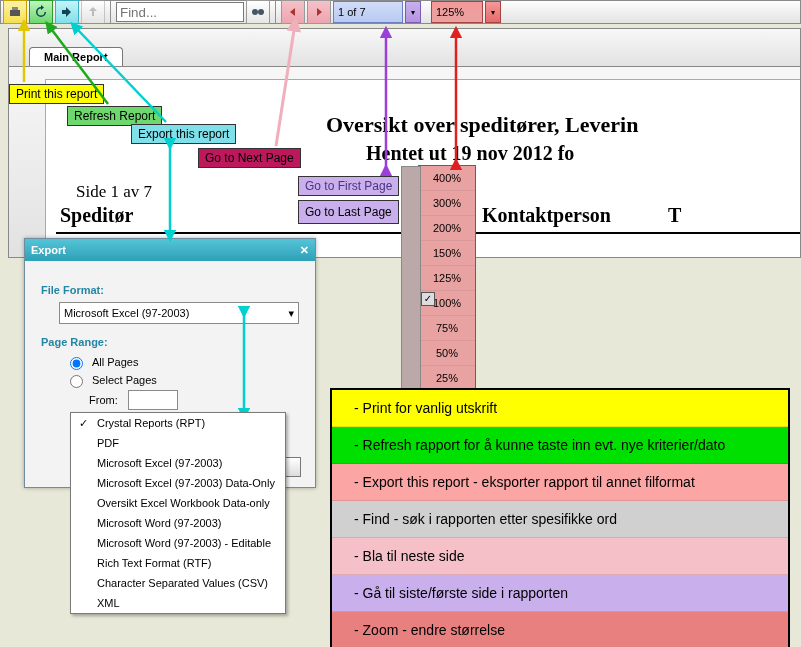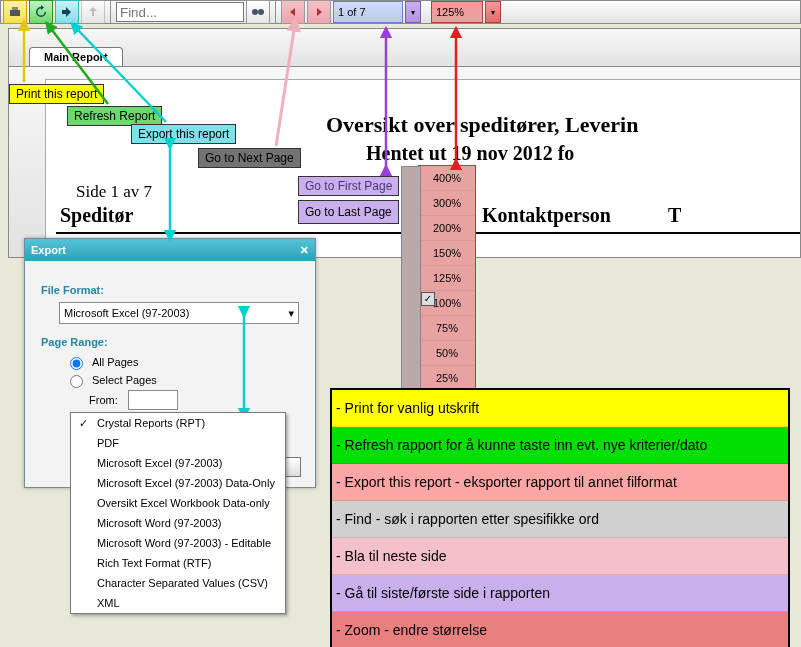--- a/index.html
+++ b/index.html
@@ -33,21 +33,21 @@
   .export-dlg .body { padding:23px 16px;}
   .sect { color:#2585a5; font-weight:bold; margin-bottom:6px;}
   .combo { width:230px; height:20px; border:1px solid #8a8a8a; background:#fff; display:flex; align-items:center; justify-content:space-between; padding:0 4px; font-size:11px; margin:6px 0 12px 18px;}
   .radio-row { margin:2px 0 2px 24px; display:flex; align-items:center; gap:6px;}
   .num-in { width:48px; height:18px; border:1px solid #8a8a8a; background:#fff; margin-left:4px;}
   .exp-btn { position:absolute; bottom:10px; right:14px; padding:3px 14px; background:linear-gradient(#fff,#ddd); border:1px solid #777;}
   .fmt-dd { position:absolute; top:412px; left:70px; width:214px; background:#fff; border:1px solid #7a7a7a; box-shadow:2px 2px 3px rgba(0,0,0,0.3); z-index:5;}
   .fmt-dd .frow { padding:4px 8px 4px 26px; font-size:11px; position:relative;}
   .fmt-dd .frow.sel::before { content:"✓"; position:absolute; left:8px; color:#000;}
   .legend { position:absolute; top:388px; left:330px; width:456px; border:2px solid #000;}
-  .legend .lrow { padding:10px 4px; font-size:14px; border-bottom:1px solid rgba(0,0,0,0.1);}
+  .legend .lrow { padding:10px 22px; font-size:14px; border-bottom:1px solid rgba(0,0,0,0.1);}
   svg.arrow { position:absolute; overflow:visible; }
 </style>
 </head>
 <body>
 
 <div class="toolbar">
   <div class="tb-btn" style="background:linear-gradient(#fff2a8,#f5e050);border-color:#c8a000;">
       <svg>
         <rect x="2" y="5" width="10" height="6" fill="#555"></rect>
         <rect x="4" y="2" width="6" height="3" fill="#888"></rect>
@@ -110,21 +110,21 @@
     <div class="sped">Speditør</div>
     <div class="kont">Kontaktperson</div>
     <div class="tcol">T</div>
     <div class="underline"></div>
   </div>
 </div>
 
 <div class="callout" style="top:84px; left:9px; background:#ffff00;">Print this report</div>
 <div class="callout" style="top:106px; left:67px; background:#6ed86e;">Refresh Report</div>
 <div class="callout" style="top:124px; left:131px; background:#7fe0ea;">Export this report</div>
-<div class="callout" style="top:148px; left:198px; background:#737373;">Go to Next Page</div>
+<div class="callout" style="top:148px; left:198px; background:#be185d;">Go to Next Page</div>
 <div class="callout" style="top:176px; left:298px; background:#c9b0ec; color:#4a3580;">Go to First Page</div>
 <div class="callout" style="top:200px; left:298px; background:#c9b0ec; padding:4px 6px;">Go to Last Page</div>
 
 <div class="zoom-dd">
   <div class="chkcol"></div>
   <div class="chk">✓</div>
   <div id="zoom-rows">
       <div class="zrow">400%</div>
       <div class="zrow">300%</div>
       <div class="zrow">200%</div>

